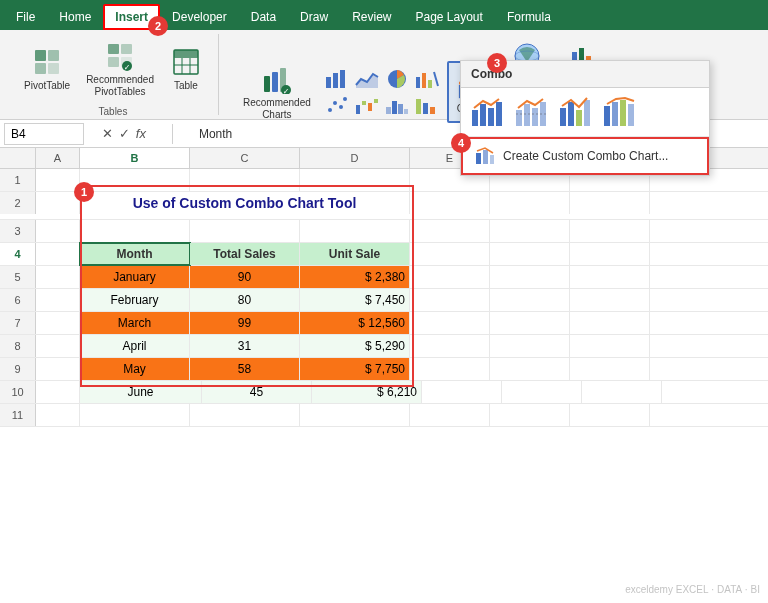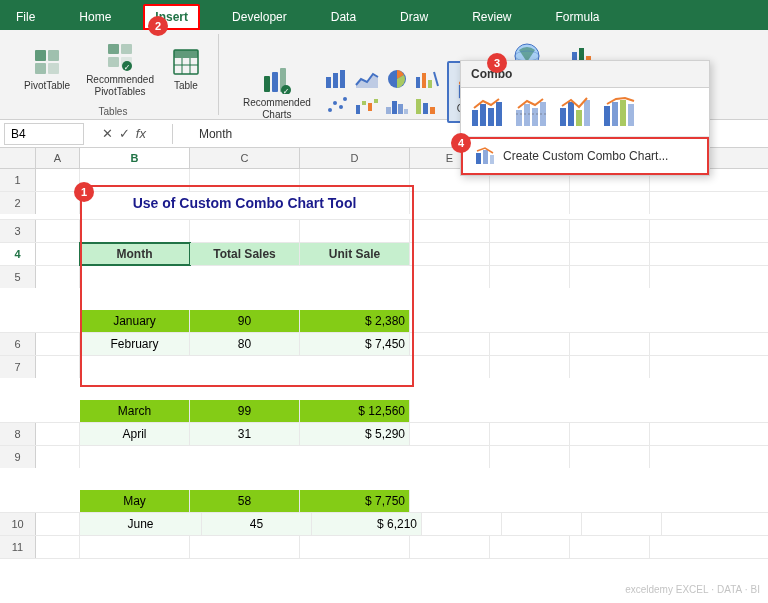--- a/index.html
+++ b/index.html
@@ -5,21 +5,20 @@
     * { box-sizing: border-box; margin: 0; padding: 0; }
     body { font-family: 'Segoe UI', Arial, sans-serif; font-size: 12px; background: #fff; overflow: hidden; }
 
     
     .ribbon-tabs {
       background: #217346;
       display: flex;
       align-items: flex-end;
       height: 30px;
       padding-left: 4px;
-      gap: 20px;
     }
     .ribbon-tab {
       padding: 4px 12px;
       color: white;
       font-size: 12px;
       cursor: pointer;
       height: 26px;
       display: flex;
       align-items: center;
       border-radius: 2px 2px 0 0;
@@ -224,22 +223,21 @@
       outline: 2px solid #217346;
       outline-offset: -1px;
     }
     .table-header-cell {
       background: #c6efce;
       font-weight: bold;
       color: #333;
       justify-content: center;
     }
     .table-data-cell {
-      background: #84cc16;
-      margin-top: 44px;
+      background: #f97316;
     }
     .table-data-cell-alt {
       background: #f0faf2;
     }
     .table-cell-center { justify-content: center; }
     .table-cell-right { justify-content: flex-end; }
 
     
     .merged-title {
       background: #fff;
@@ -340,20 +338,21 @@
 <div class="main-content">
 
   <div class="ribbon-tabs">
     <div class="ribbon-tab">File</div>
     <div class="ribbon-tab">Home</div>
     <div class="ribbon-tab active ribbon-highlighted-tab">Insert</div>
     <div class="ribbon-tab">Developer</div>
     <div class="ribbon-tab">Data</div>
     <div class="ribbon-tab">Draw</div>
     <div class="ribbon-tab">Review</div>
+    <div class="ribbon-tab">Page Layout</div>
     <div class="ribbon-tab">Formula</div>
 
     <div class="step-badge" style="top:16px; left:148px;">2</div>
   </div>
 
   <div class="ribbon">
 
     <div class="ribbon-group">
       <div class="ribbon-buttons">
 

